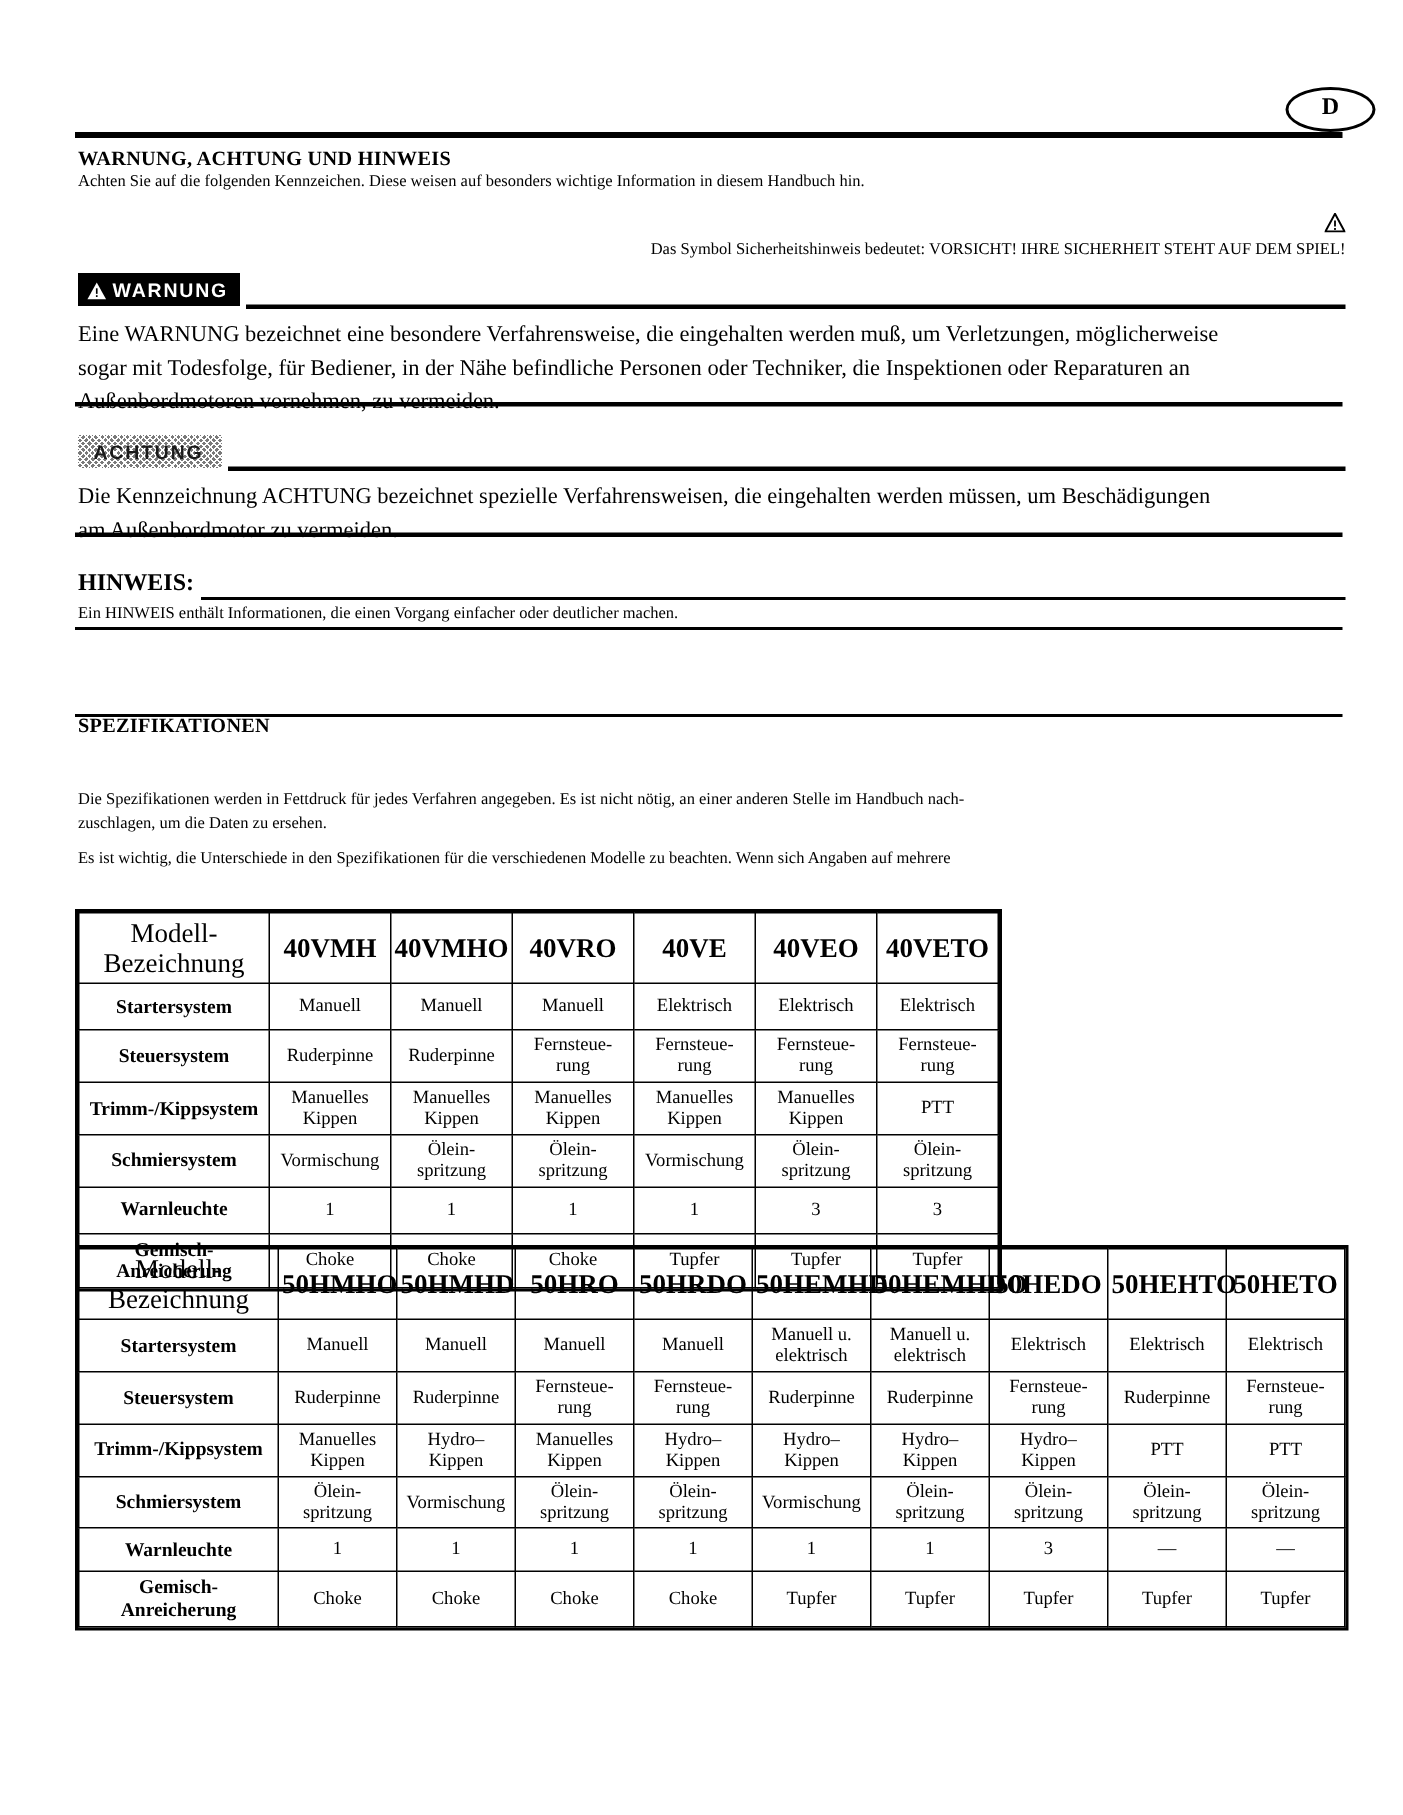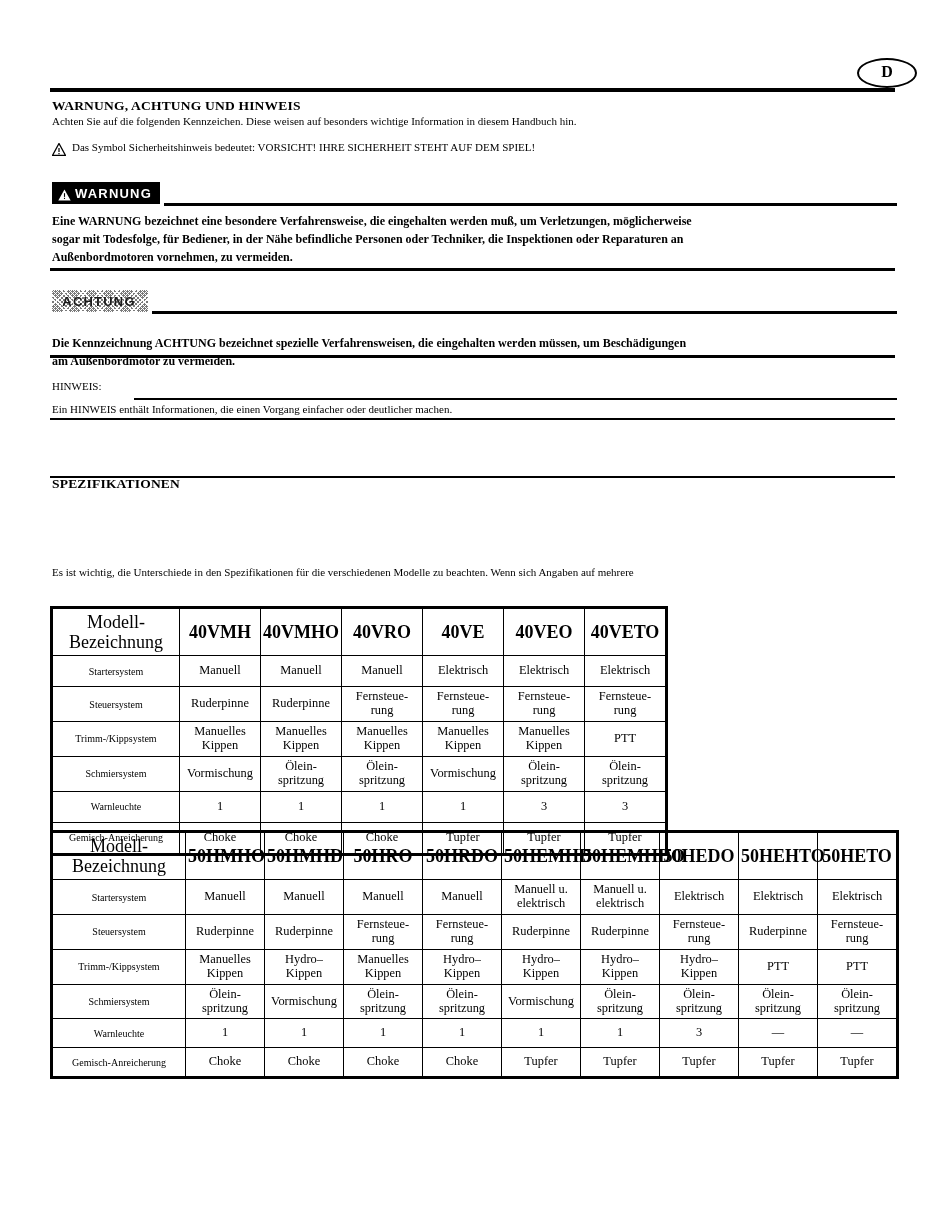--- a/index.html
+++ b/index.html
@@ -50,30 +50,30 @@
   .sec-title {
     font-weight: bold;
     font-size: 13.5px;
     letter-spacing: .2px;
   }
   .body-text {
     font-size: 11px;
     line-height: 1.45;
   }
   .body-bold {
-    font-size: 12px;
+    font-size: 15px;
     line-height: 1.5;
-    font-weight: bold;
+    font-weight: normal;
   }
 
   .blk { position: absolute; }
 
   #intro-title   { left: 52px; top: 98px;  }
   #intro-para    { left: 52px; top: 114px; width: 845px; }
-  #safety-line   { left: 52px; top: 140px; width: 845px; display:flex; align-items:center; gap:6px;}
+  #safety-line   { left: 52px; top: 140px; width: 845px; display:flex; align-items:flex-end; gap:6px;flex-direction:column;}
 
   
   .tri {
     display: inline-block;
     width: 14px; height: 13px;
     position: relative;
     top: 2px;
     flex: 0 0 auto;
   }
 
@@ -120,42 +120,42 @@
     height: 3px;
     background: #000;
     left: 50px;
     width: 845px;
   }
 
   
   .inline-label {
     position: absolute;
     left: 0; top: 0;
-    font-weight: normal;
-    font-size: 11px;
+    font-weight: bold;
+    font-size: 16px;
     font-family: "Liberation Serif", serif;
   }
 
   
   table.spec {
     position: absolute;
     border-collapse: collapse;
     table-layout: fixed;
     font-family: "Liberation Serif", "DejaVu Serif", serif;
   }
   table.spec td {
     border: 1px solid #000;
     text-align: center;
     vertical-align: middle;
     padding: 3px 2px;
     line-height: 1.12;
   }
   table.spec td.rowhdr {
-    font-size: 10px;
-    font-weight: normal;
+    font-size: 13px;
+    font-weight: bold;
     padding-left: 4px;
     padding-right: 4px;
   }
   table.spec td.val {
     font-size: 12.4px;
   }
   table.spec tr.hdr td {
     font-weight: bold;
     font-size: 18px;
   }
@@ -214,37 +214,41 @@
   </div>
   <div class="rule-bottom" style="top:268px;"></div>
 
   <div class="blk" style="left:52px; top:290px; width:845px;">
     <div class="banner-row">
       <div class="label-box gray" style="width:96px; justify-content:center;">
         <span class="label-text">ACHTUNG</span>
       </div>
       <div class="rule-after" style="left:100px; width:745px;"></div>
     </div>
-    <div class="body-bold" style="margin-top:20px;">Die Kennzeichnung ACHTUNG bezeichnet spezielle Verfahrensweisen, die eingehalten werden müssen, um Beschädigungen</div>
+    <div class="body-bold" style="margin-top:6px;">Die Kennzeichnung ACHTUNG bezeichnet spezielle Verfahrensweisen, die eingehalten werden müssen, um Beschädigungen</div>
     <div class="body-bold">am Außenbordmotor zu vermeiden.</div>
   </div>
   <div class="rule-bottom" style="top:355px;"></div>
 
   <div class="blk" style="left:52px; top:380px; width:845px;">
     <div class="banner-row" style="height:20px;">
       <div class="inline-label">HINWEIS:</div>
       <div class="rule-after" style="left:82px; width:763px; height:2px;"></div>
     </div>
     <div class="body-text" style="margin-top:2px;">Ein HINWEIS enthält Informationen, die einen Vorgang einfacher oder deutlicher machen.</div>
   </div>
   <div class="rule-bottom" style="top:418px; height:2px;"></div>
 
   <div class="rule-bottom" style="top:476px; height:2px;"></div>
 
   <div class="blk sec-title" style="left:52px; top:476px;">SPEZIFIKATIONEN</div>
+  <div class="blk body-text" style="left:52px; top:526px; width:845px;">
+    <div>Die Spezifikationen werden in Fettdruck für jedes Verfahren angegeben. Es ist nicht nötig, an einer anderen Stelle im Handbuch nach-</div>
+    <div>zuschlagen, um die Daten zu ersehen.</div>
+  </div>
   <div class="blk body-text" style="left:52px; top:565px; width:845px;">
     <div>Es ist wichtig, die Unterschiede in den Spezifikationen für die verschiedenen Modelle zu beachten. Wenn sich Angaben auf mehrere</div>
   </div>
 
   <table class="spec" id="table1">
     <colgroup>
       <col class="rh">
         <col class="c">
         <col class="c">
         <col class="c">

